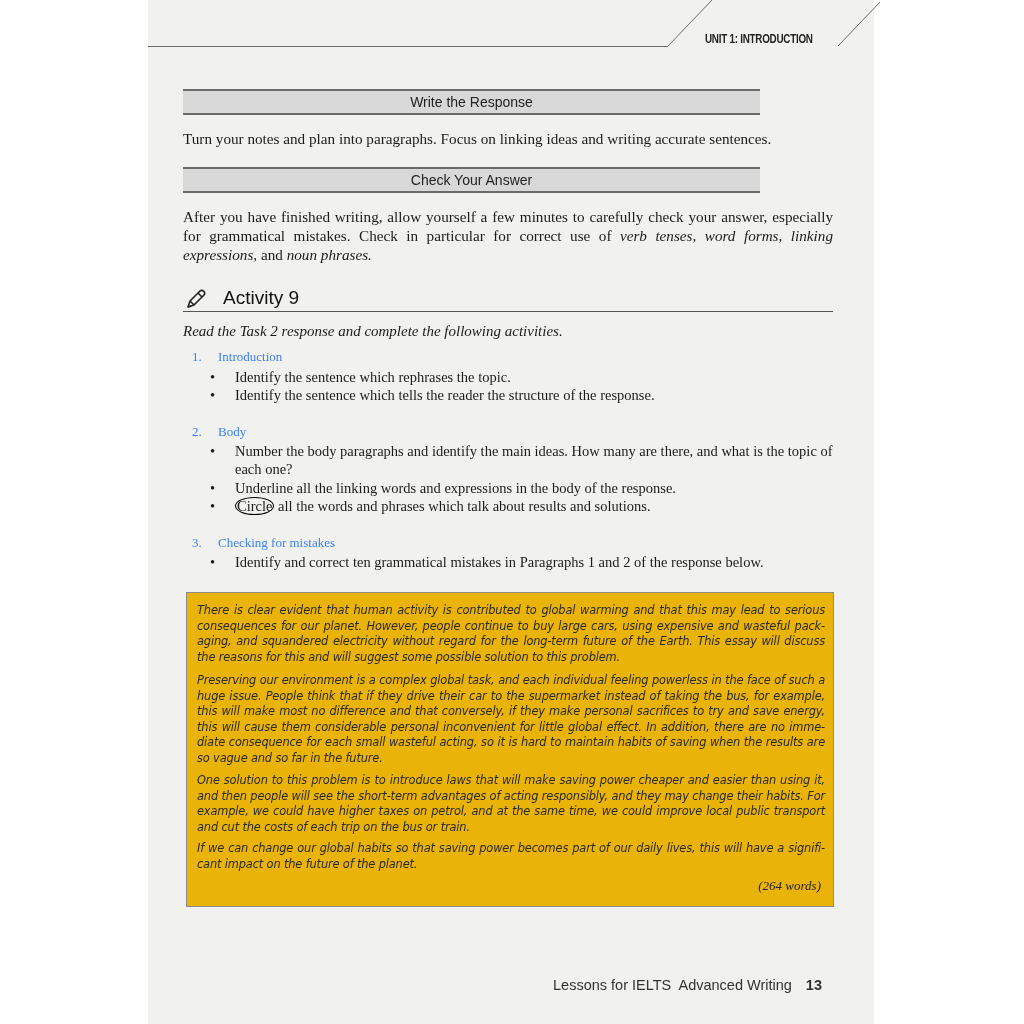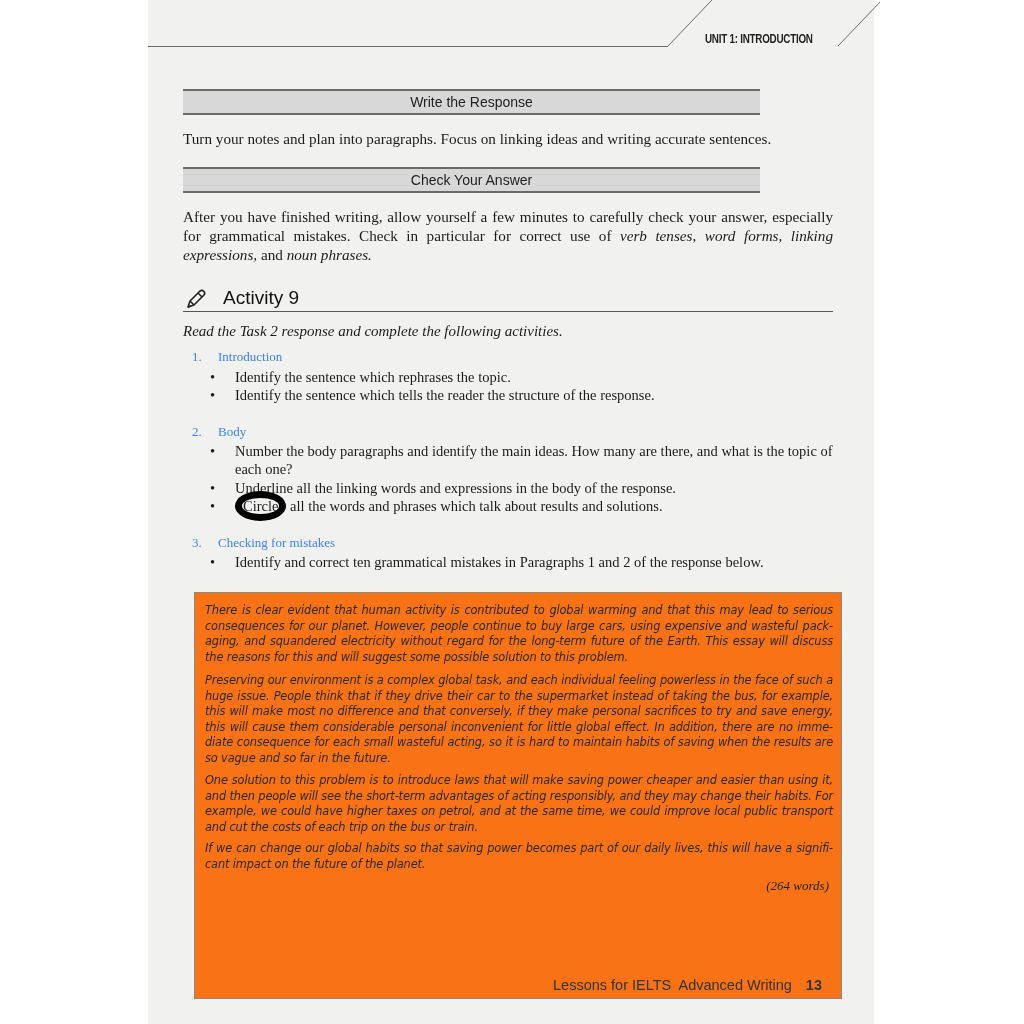--- a/index.html
+++ b/index.html
@@ -13,22 +13,22 @@
   .body-text i { font-style:italic; }
   .activity-head { position:absolute; left:183px; top:285px; width:650px; height:26px; border-bottom:1.5px solid #555; }
   .activity-title { position:absolute; left:40px; top:2px; font-family:"Liberation Sans", sans-serif; font-size:19px; color:#111; }
   .instr { position:absolute; left:183px; top:323px; font-style:italic; font-size:15px; color:#1b1b1b; }
   .num { position:absolute; left:192px; font-size:13px; color:#3b82f6; }
   .num .n { display:inline-block; width:26px; }
   .bullet { position:absolute; left:210px; width:625px; font-size:14.5px; line-height:18px; color:#1b1b1b; }
   .bullet .dot { position:absolute; left:0; top:0; }
   .bullet .txt { position:absolute; left:25px; width:600px; }
   .u { }
-  .circ { border:7px solid #000000; border-radius:50%; padding:0 1px; }
-  .resp-box { position:absolute; left:194px; top:592px; width:648px; height:407px; background:#f97316; border:1px solid #8a8a8a; box-sizing:border-box; }
+  .circ { border:1px solid #000000; border-radius:50%; padding:0 1px; }
+  .resp-box { position:absolute; left:186px; top:592px; width:648px; height:315px; background:#eab308; border:1px solid #8a8a8a; box-sizing:border-box; }
   .resp-p { position:absolute; left:10px; width:628px; font-family:"DejaVu Sans", sans-serif; font-style:oblique; font-size:11.4px; line-height:15.6px; color:#2a2a2a; letter-spacing:-0.15px; text-align:justify; }
   .words { position:absolute; right:12px; top:285px; font-family:"Liberation Serif", serif; font-style:italic; font-size:13px; color:#222; }
   .footer-left { position:absolute; left:186px; top:982px; font-family:"Liberation Sans", sans-serif; font-size:12px; color:#333;margin-top:44px; }
   .footer-right { position:absolute; left:553px; top:977px; font-family:"Liberation Sans", sans-serif; font-size:14.5px; color:#333; white-space:nowrap; }
   .footer-right .pg { margin-left:14px; font-weight:bold; }
 </style>
 </head>
 <body>
 
 <div class="page"></div>

